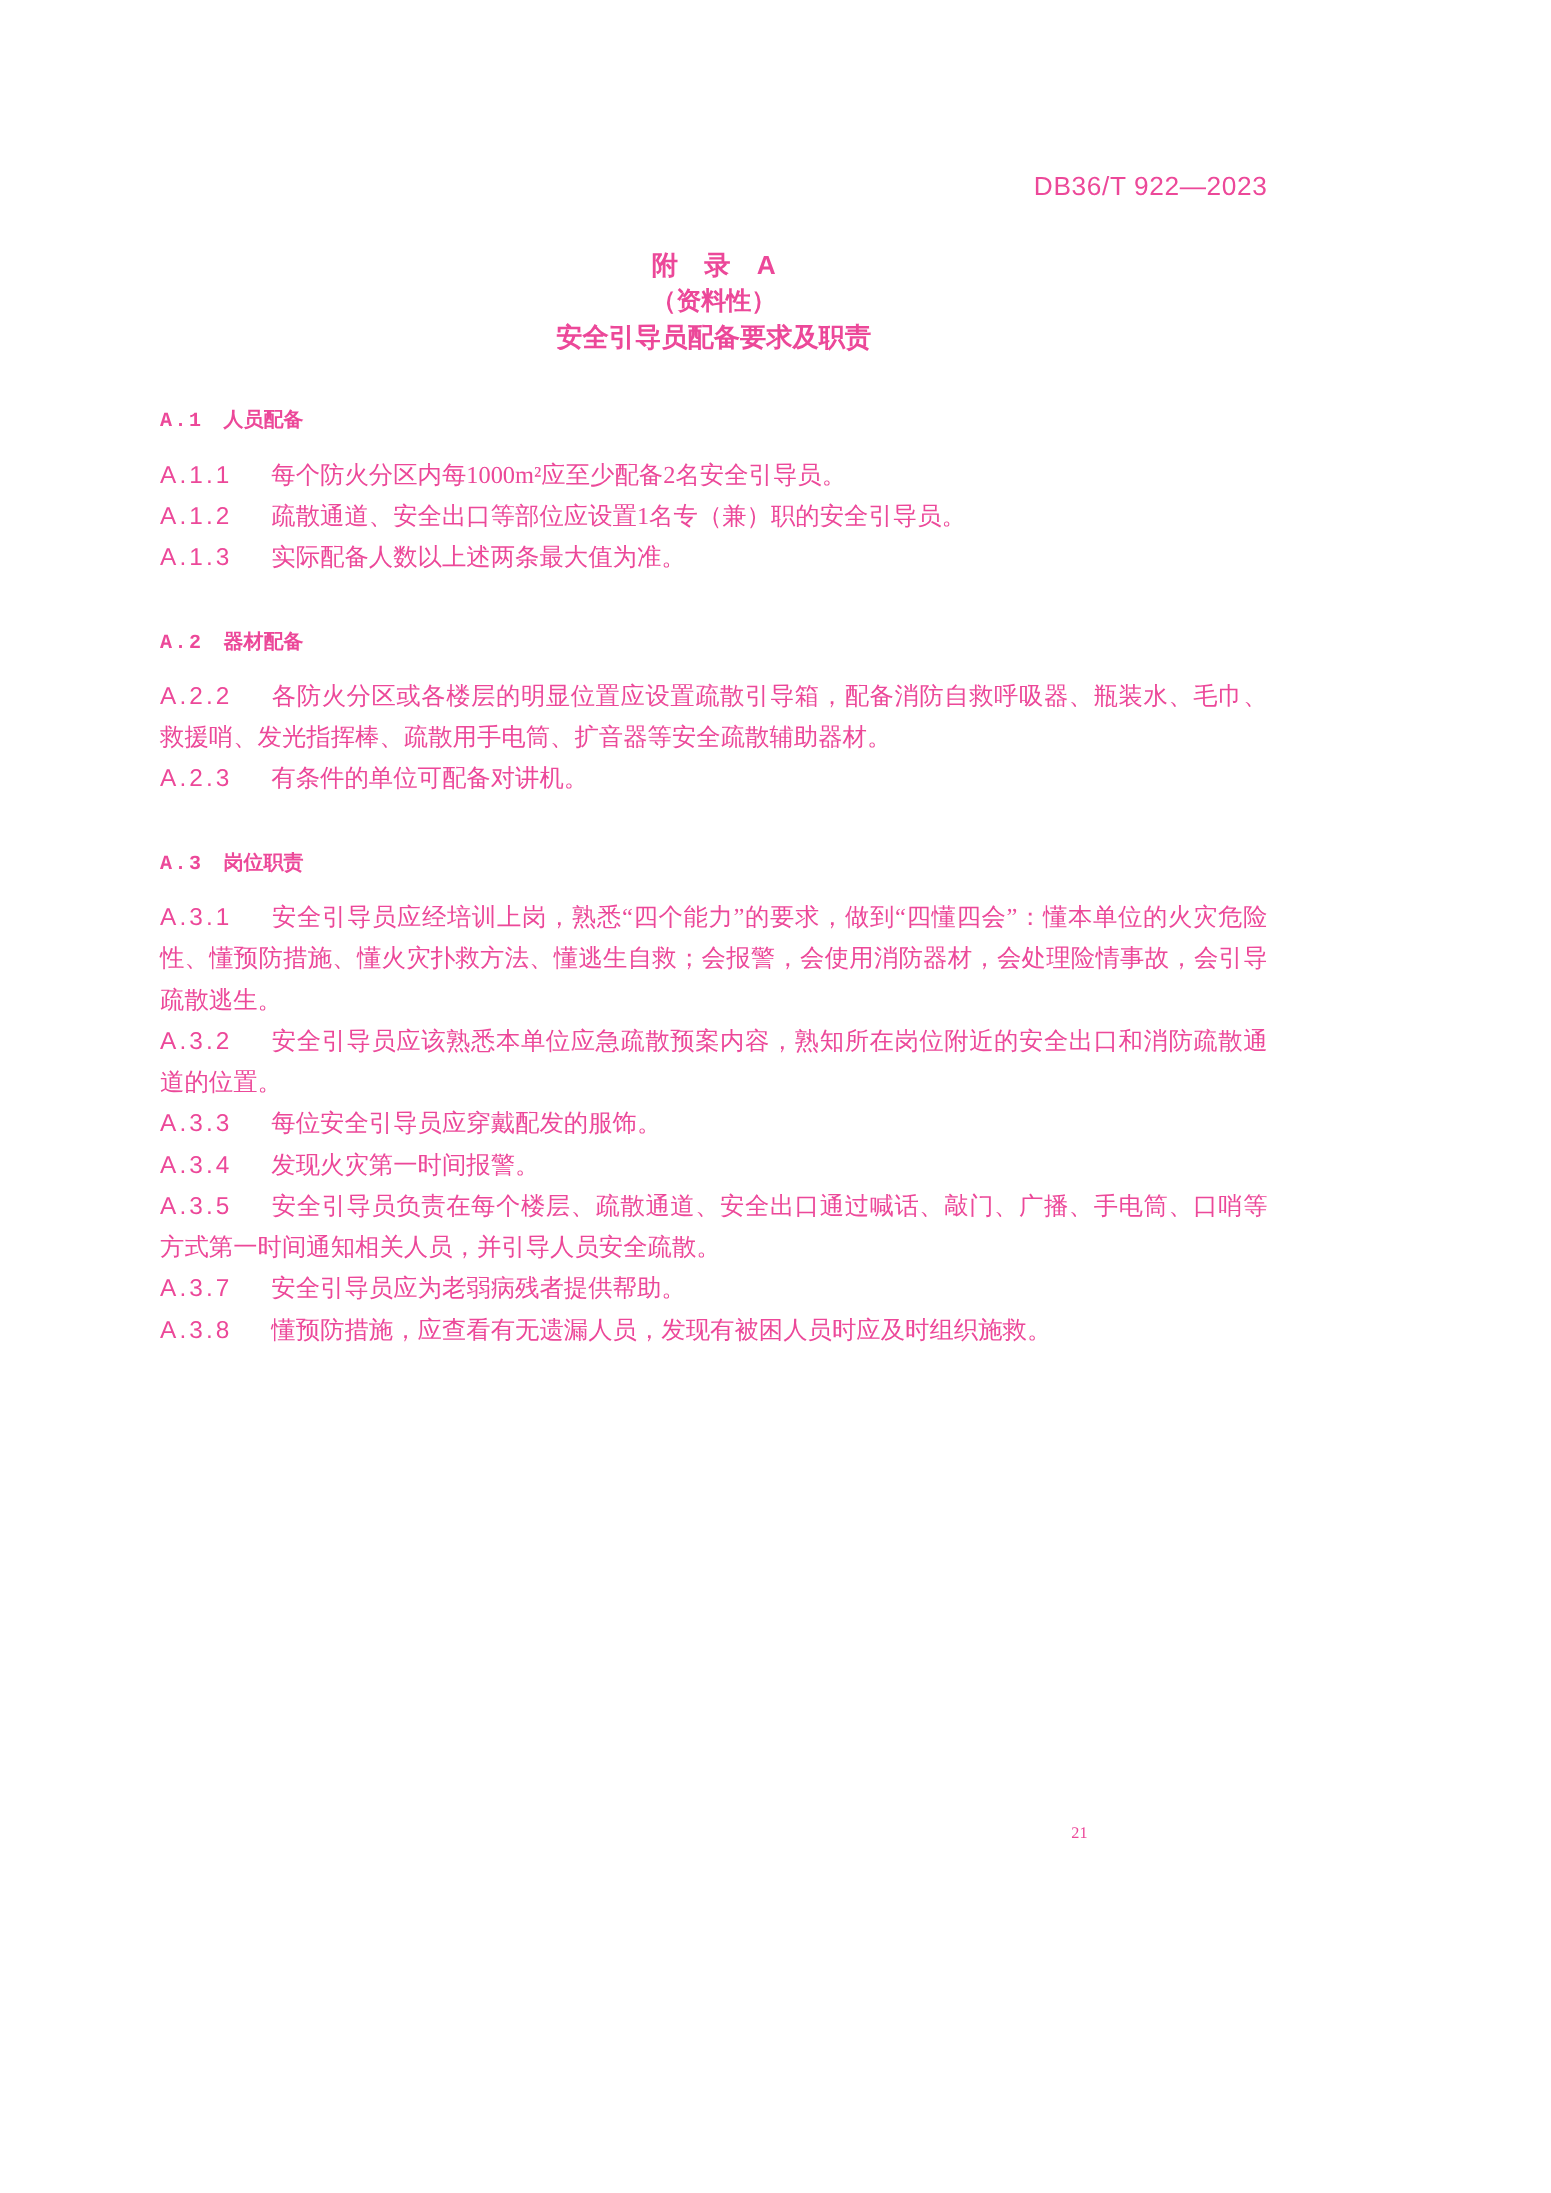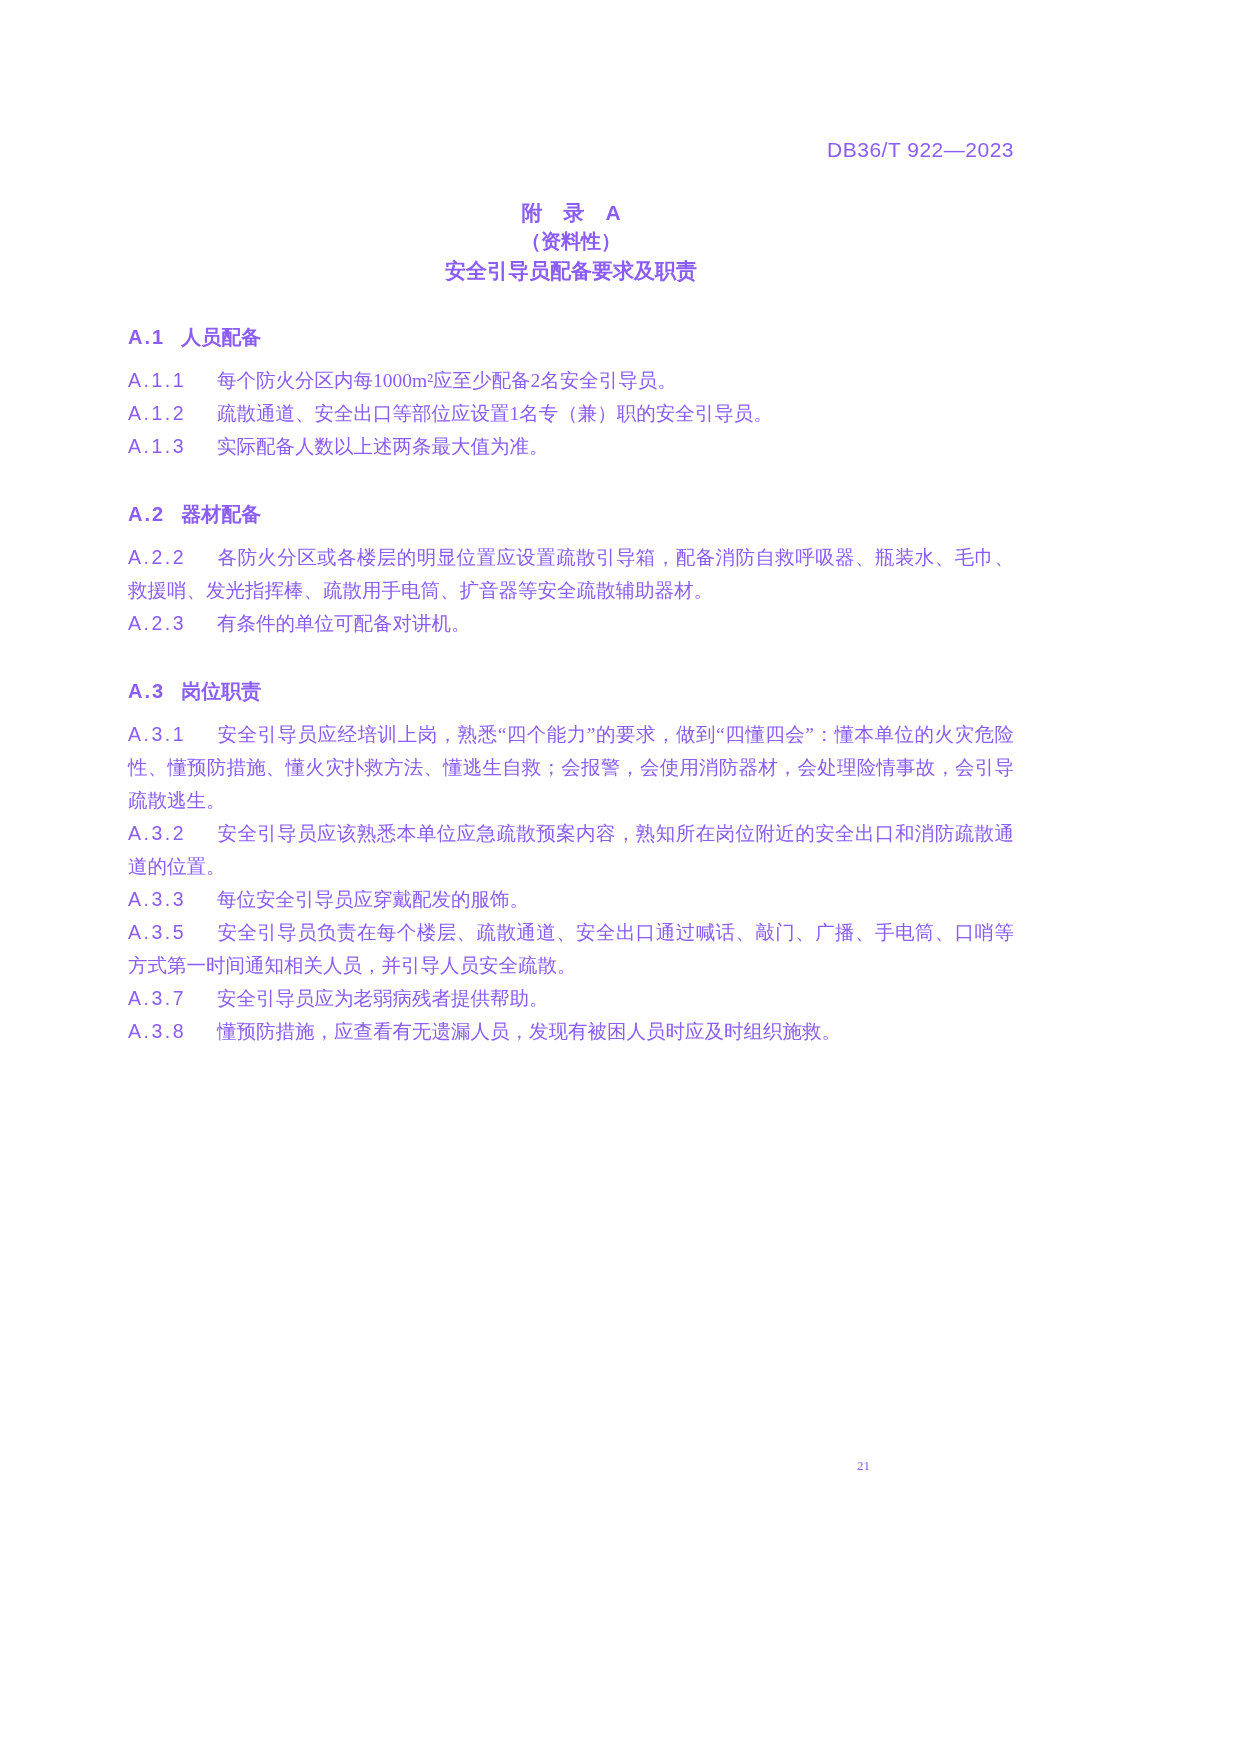--- a/index.html
+++ b/index.html
@@ -5,21 +5,21 @@
   html, body {
     margin: 0;
     padding: 0;
     background: #ffffff;
   }
   .page {
     position: relative;
     width: 1128px;
     height: 1754px;
     background: #ffffff;
-    color: #8b5cf6;
+    color: #ec4899;
     font-family: "Liberation Serif", "DejaVu Serif", serif;
     overflow: hidden;
   }
   .content {
     position: absolute;
     left: 128px;
     top: 0;
     width: 886px;
   }
   .doc-header {
@@ -50,23 +50,23 @@
     font-weight: bold;
     font-size: 21px;
     line-height: 30px;
   }
   .body-area {
     margin-top: 24px;
   }
   .section-heading {
     margin-top: 36px;
     margin-bottom: 12px;
-    font-family: Liberation Sans, sans-serif;
+    font-family: Liberation Mono, monospace;
     font-weight: bold;
-    font-size: 20px;
+    font-size: 16px;
     line-height: 30px;
   }
   .section-heading .sec-label {
     letter-spacing: 2px;
     margin-right: 16px;
   }
   .clause {
     margin: 0;
     font-size: 19.5px;
     line-height: 33px;
@@ -105,20 +105,21 @@
         <p class="clause"><span class="clause-label">A.1.1</span><span class="clause-text">每个防火分区内每1000m²应至少配备2名安全引导员。</span></p>
         <p class="clause"><span class="clause-label">A.1.2</span><span class="clause-text">疏散通道、安全出口等部位应设置1名专（兼）职的安全引导员。</span></p>
         <p class="clause"><span class="clause-label">A.1.3</span><span class="clause-text">实际配备人数以上述两条最大值为准。</span></p>
         <div class="section-heading"><span class="sec-label">A.2</span><span class="sec-title">器材配备</span></div>
         <p class="clause"><span class="clause-label">A.2.2</span><span class="clause-text">各防火分区或各楼层的明显位置应设置疏散引导箱，配备消防自救呼吸器、瓶装水、毛巾、救援哨、发光指挥棒、疏散用手电筒、扩音器等安全疏散辅助器材。</span></p>
         <p class="clause"><span class="clause-label">A.2.3</span><span class="clause-text">有条件的单位可配备对讲机。</span></p>
         <div class="section-heading"><span class="sec-label">A.3</span><span class="sec-title">岗位职责</span></div>
         <p class="clause"><span class="clause-label">A.3.1</span><span class="clause-text">安全引导员应经培训上岗，熟悉“四个能力”的要求，做到“四懂四会”：懂本单位的火灾危险性、懂预防措施、懂火灾扑救方法、懂逃生自救；会报警，会使用消防器材，会处理险情事故，会引导疏散逃生。</span></p>
         <p class="clause"><span class="clause-label">A.3.2</span><span class="clause-text">安全引导员应该熟悉本单位应急疏散预案内容，熟知所在岗位附近的安全出口和消防疏散通道的位置。</span></p>
         <p class="clause"><span class="clause-label">A.3.3</span><span class="clause-text">每位安全引导员应穿戴配发的服饰。</span></p>
+        <p class="clause"><span class="clause-label">A.3.4</span><span class="clause-text">发现火灾第一时间报警。</span></p>
         <p class="clause"><span class="clause-label">A.3.5</span><span class="clause-text">安全引导员负责在每个楼层、疏散通道、安全出口通过喊话、敲门、广播、手电筒、口哨等方式第一时间通知相关人员，并引导人员安全疏散。</span></p>
         <p class="clause"><span class="clause-label">A.3.7</span><span class="clause-text">安全引导员应为老弱病残者提供帮助。</span></p>
         <p class="clause"><span class="clause-label">A.3.8</span><span class="clause-text">懂预防措施，应查看有无遗漏人员，发现有被困人员时应及时组织施救。</span></p>
       </div>
   </div>
 
   <div class="page-number">21</div>
 </div>
 
 </body></html>

